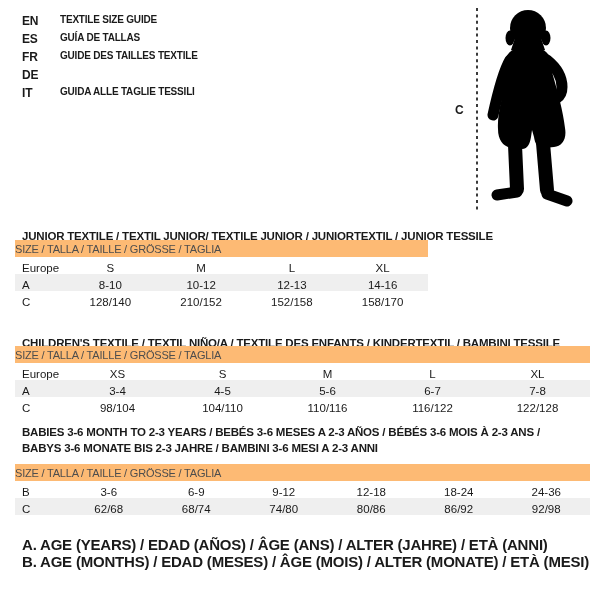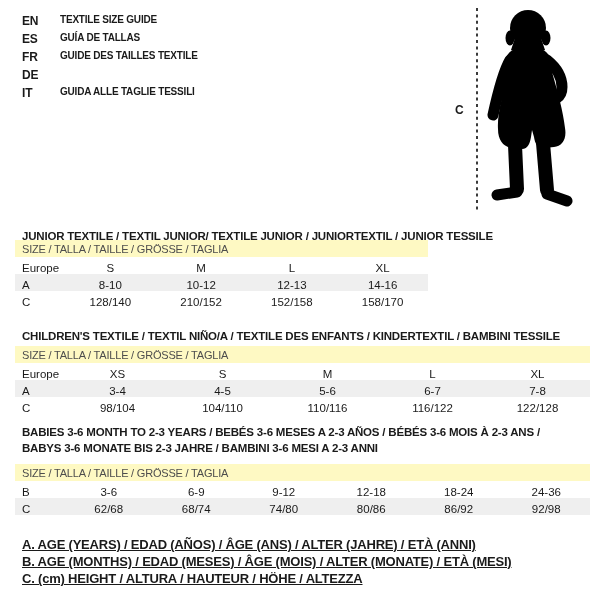--- a/index.html
+++ b/index.html
@@ -31,43 +31,43 @@
   }
   .baby-svg { position: absolute; left: 34px; top: 2px; }
 
   
   .tbl-title {
     position: absolute; left: 22px;
     font-weight: 700; font-size: 11.5px; letter-spacing: -0.2px;
     line-height: 16px; white-space: nowrap; margin-top: 14px;
   }
   .t1-title { top: 214px; }
-  .t2-title { top: 314px; }
+  .t2-title { top: 321px; }
   .t3-title { top: 410px; }
 
   .tbl { position: absolute; left: 15px; }
   .t1 { top: 240px; width: 413px; }
   .t2 { top: 346px; width: 575px; }
   .t3 { top: 464px; width: 575px; }
 
   .size-hdr {
-    height: 17px; background: #fef9c3; color: #4d4d4d;
+    height: 17px; background: #fdba74; color: #4d4d4d;
     display: flex; align-items: center;
-    padding-left: 7px; font-size: 11px; letter-spacing: -0.2px;
+    font-size: 11px; letter-spacing: -0.2px;
   }
   .trow { display: flex; height: 17px; align-items: flex-end; font-size: 11.5px; }
   .trow.shaded { background: #efefef; }
   .trow .lbl { width: 50px; padding-left: 7px; }
   .trow .c { flex: 1; text-align: center; }
 
   
   .footnotes { position: absolute; left: 22px; top: 536px; }
   .fnote {
-    font-weight: 700; font-size: 13px; letter-spacing: -0.2px;
-    line-height: 17px; white-space: nowrap; text-decoration: underline;
+    font-weight: 700; font-size: 15px; letter-spacing: -0.2px;
+    line-height: 17px; white-space: nowrap;
   }
 </style>
 </head>
 <body>
 
 <div class="lang-list">
   <div class="lang-row">
     <span class="code">EN</span>
     <span class="ltitle">TEXTILE SIZE GUIDE</span>
   </div>
@@ -190,14 +190,13 @@
     <span class="c">74/80</span>
     <span class="c">80/86</span>
     <span class="c">86/92</span>
     <span class="c">92/98</span>
   </div>
 </div>
 
 <div class="footnotes">
   <div class="fnote">A. AGE (YEARS) / EDAD (AÑOS) / ÂGE (ANS) / ALTER (JAHRE) / ETÀ (ANNI)</div>
   <div class="fnote">B. AGE (MONTHS) / EDAD (MESES) / ÂGE (MOIS) / ALTER (MONATE) / ETÀ (MESI)</div>
-  <div class="fnote">C. (cm) HEIGHT / ALTURA / HAUTEUR / HÖHE / ALTEZZA</div>
 </div>
 
 </body></html>

